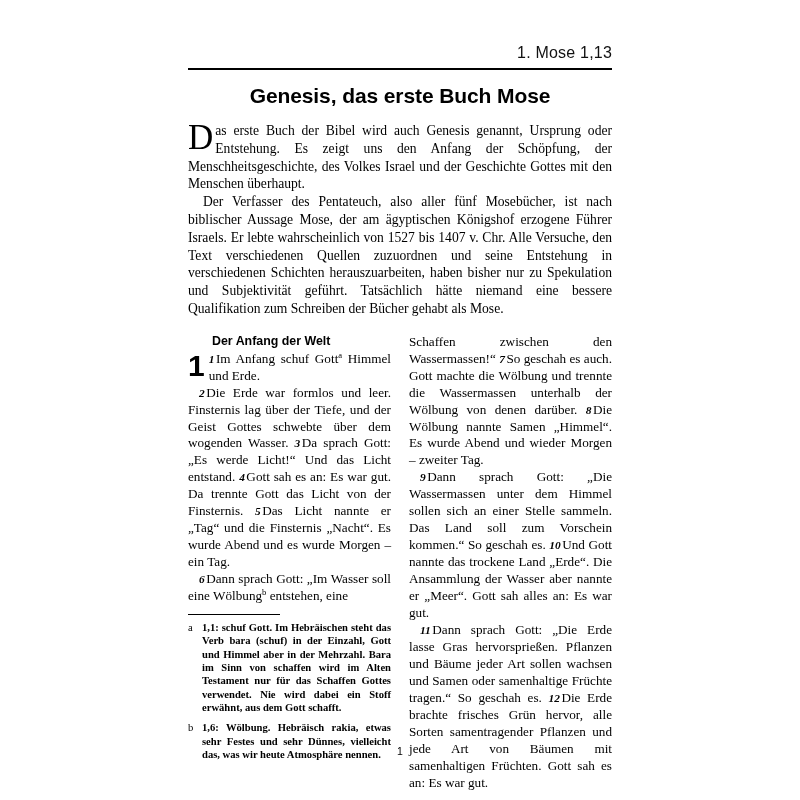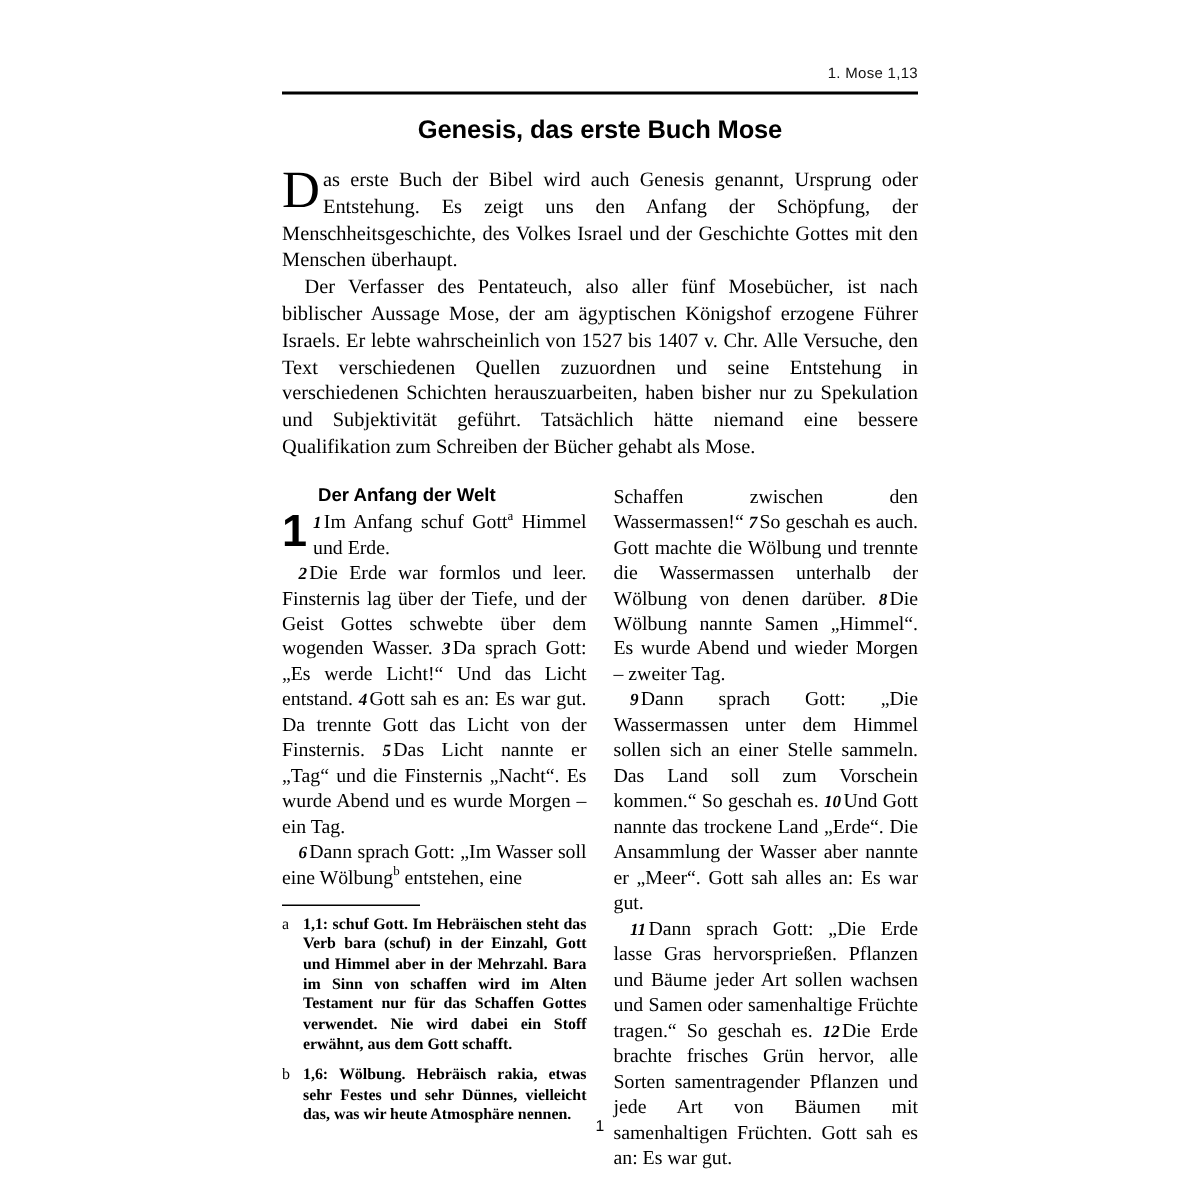--- a/index.html
+++ b/index.html
@@ -22,34 +22,34 @@
   }
   .content {
     position: absolute;
     left: 188px;
     top: 44px;
     width: 424px;
   }
   .running-head {
     text-align: right;
     font-family: "Liberation Sans", sans-serif;
-    font-size: 10px;
+    font-size: 16px;
     letter-spacing: 0.2px;
     color: #111;
     margin-bottom: 6px;
   }
   .head-rule {
     border-top: 2.5px solid #000;
     width: 100%;
     margin-bottom: 14px;
   }
   .book-title {
     font-family: "Liberation Sans", sans-serif;
     font-weight: bold;
-    font-size: 17px;
+    font-size: 21px;
     text-align: center;
     margin: 4px 0 14px 0;
     letter-spacing: -0.1px;
   }
   .intro {
     font-size: 13.6px;
     line-height: 1.31;
     text-align: justify;
     hyphens: auto;
   }

